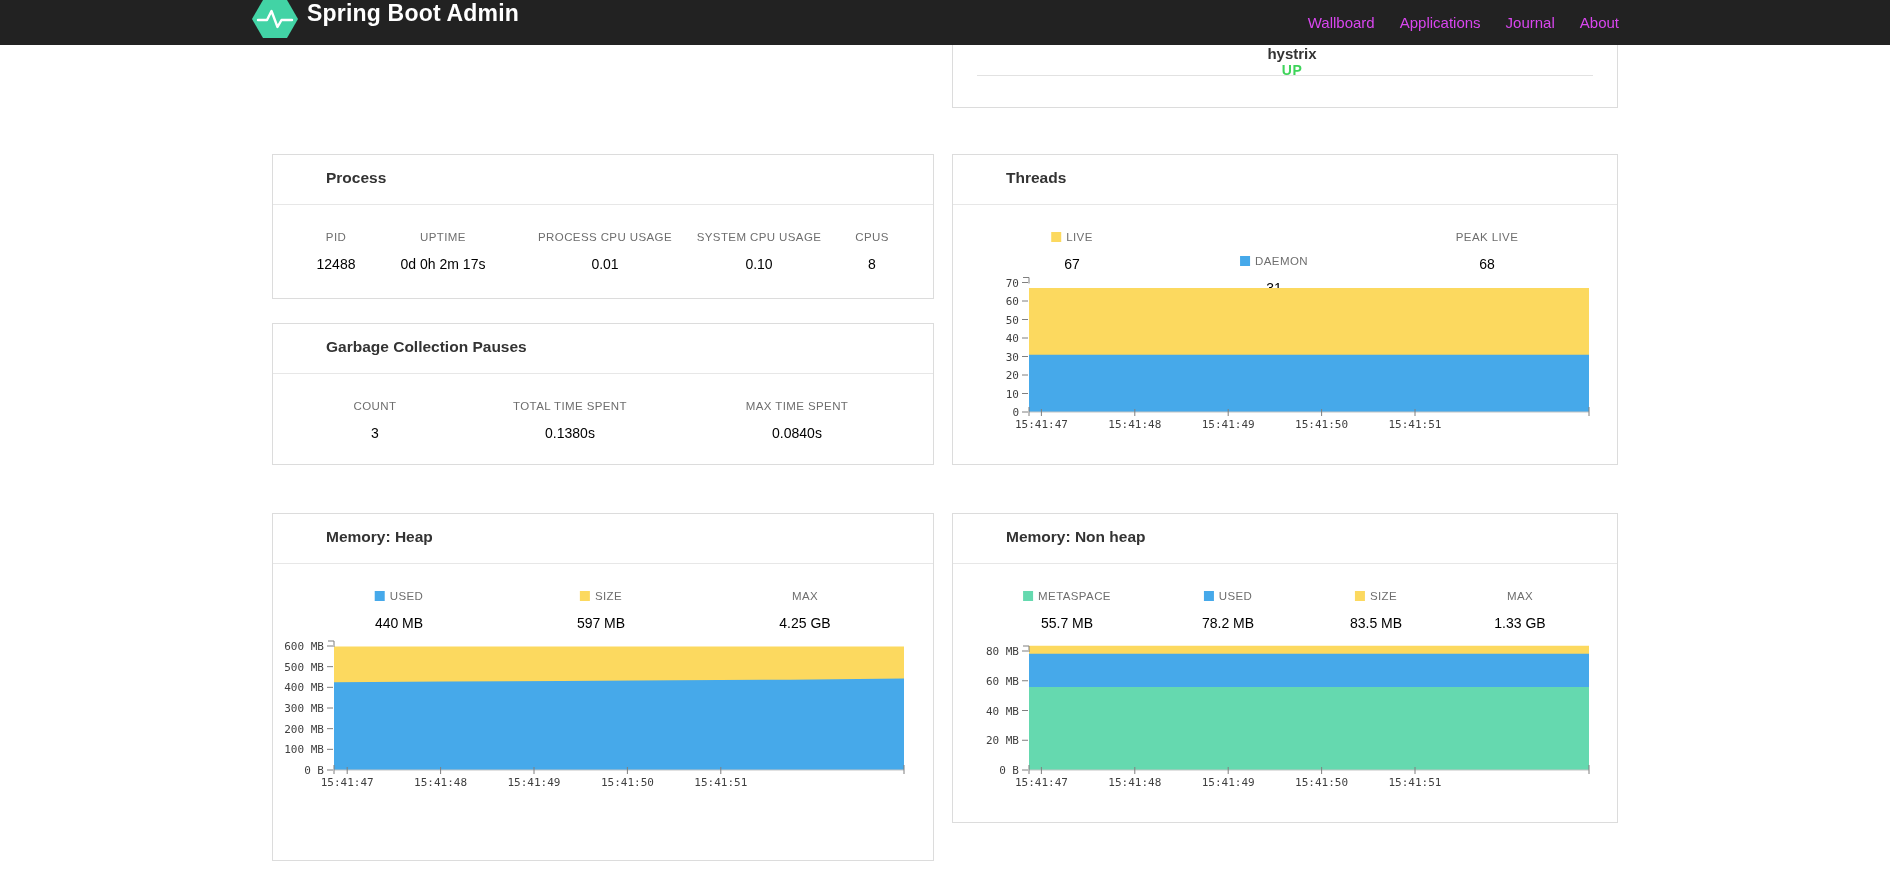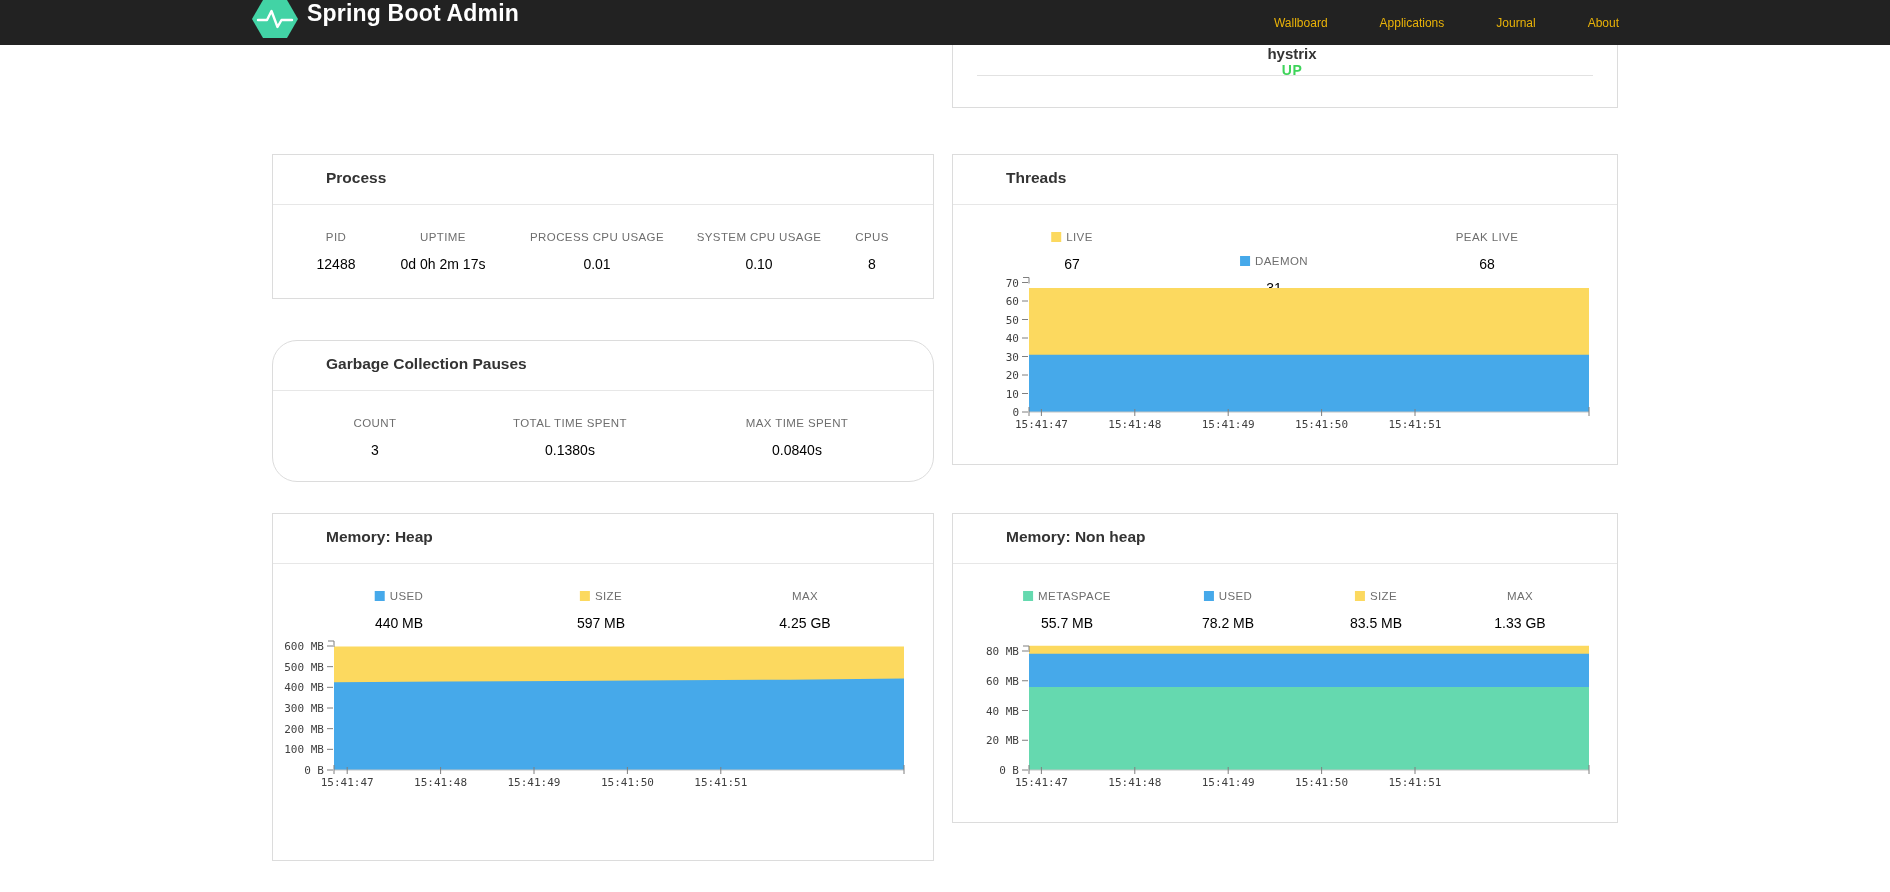--- a/index.html
+++ b/index.html
@@ -4,21 +4,21 @@
 <style>
   html,body{margin:0;padding:0;background:#fff;}
   .page{position:relative;width:1890px;height:892px;background:#ffffff;overflow:hidden;
         font-family:"Liberation Sans", sans-serif;}
   
   .navbar{position:absolute;left:0;top:0;width:1890px;height:45px;background:#222222;}
   .brand{position:absolute;left:252px;top:0;height:62px;display:flex;align-items:flex-start;gap:9px;cursor:pointer;}
   .brand-text{color:#ffffff;font-size:23px;font-weight:bold;letter-spacing:0.2px;white-space:nowrap;}
   .nav-links{position:absolute;right:271px;top:0;height:45px;display:flex;align-items:center;gap:25px;
              list-style:none;margin:0;padding:0;}
-  .nav-links li{color:#eab308;font-size:12px;cursor:pointer;white-space:nowrap;margin-left:27px;}
+  .nav-links li{color:#d946ef;font-size:15px;cursor:pointer;white-space:nowrap;}
   
   .card{position:absolute;background:#ffffff;border:1px solid #dcdcdc;box-sizing:border-box;}
   .card-head{height:50px;box-sizing:border-box;padding:14px 16px 0 16px;border-bottom:1px solid #e7e7e7;}
   .card-title{font-size:15.5px;font-weight:bold;color:#333333;margin-left:37px;}
   
   .status-card{border-top:none;}
   .status-row{height:31px;margin:0 24px;display:flex;align-items:center;justify-content:space-between;
               border-bottom:1px solid #e2e2e2;box-sizing:border-box;padding:0 14px 0 28px;flex-direction:column;}
   .status-app{font-size:15px;font-weight:bold;color:#333333;}
   .status-up{font-size:14px;font-weight:bold;letter-spacing:0.5px;}
@@ -65,36 +65,36 @@
     </div>
     <div class="stats" id="stats-process">
         <div class="stat" style="left: 63px;">
           <div class="stat-label">PID</div>
           <div class="stat-value">12488</div>
         </div>
         <div class="stat" style="left: 170px;">
           <div class="stat-label">UPTIME</div>
           <div class="stat-value">0d 0h 2m 17s</div>
         </div>
-        <div class="stat" style="left: 324px;">
+        <div class="stat" style="left: 332px;">
           <div class="stat-label">PROCESS CPU USAGE</div>
           <div class="stat-value">0.01</div>
         </div>
         <div class="stat" style="left: 486px;">
           <div class="stat-label">SYSTEM CPU USAGE</div>
           <div class="stat-value">0.10</div>
         </div>
         <div class="stat" style="left: 599px;">
           <div class="stat-label">CPUS</div>
           <div class="stat-value">8</div>
         </div>
       </div>
   </div>
 
-  <div class="card" style="left:272px;top:340px;width:662px;height:142px;border-radius:25px;">
+  <div class="card" style="left:272px;top:323px;width:662px;height:142px;">
     <div class="card-head">
       <span class="card-title">Garbage Collection Pauses</span>
     </div>
     <div class="stats" id="stats-gc">
         <div class="stat" style="left: 102px;">
           <div class="stat-label">COUNT</div>
           <div class="stat-value">3</div>
         </div>
         <div class="stat" style="left: 297px;">
           <div class="stat-label">TOTAL TIME SPENT</div>

